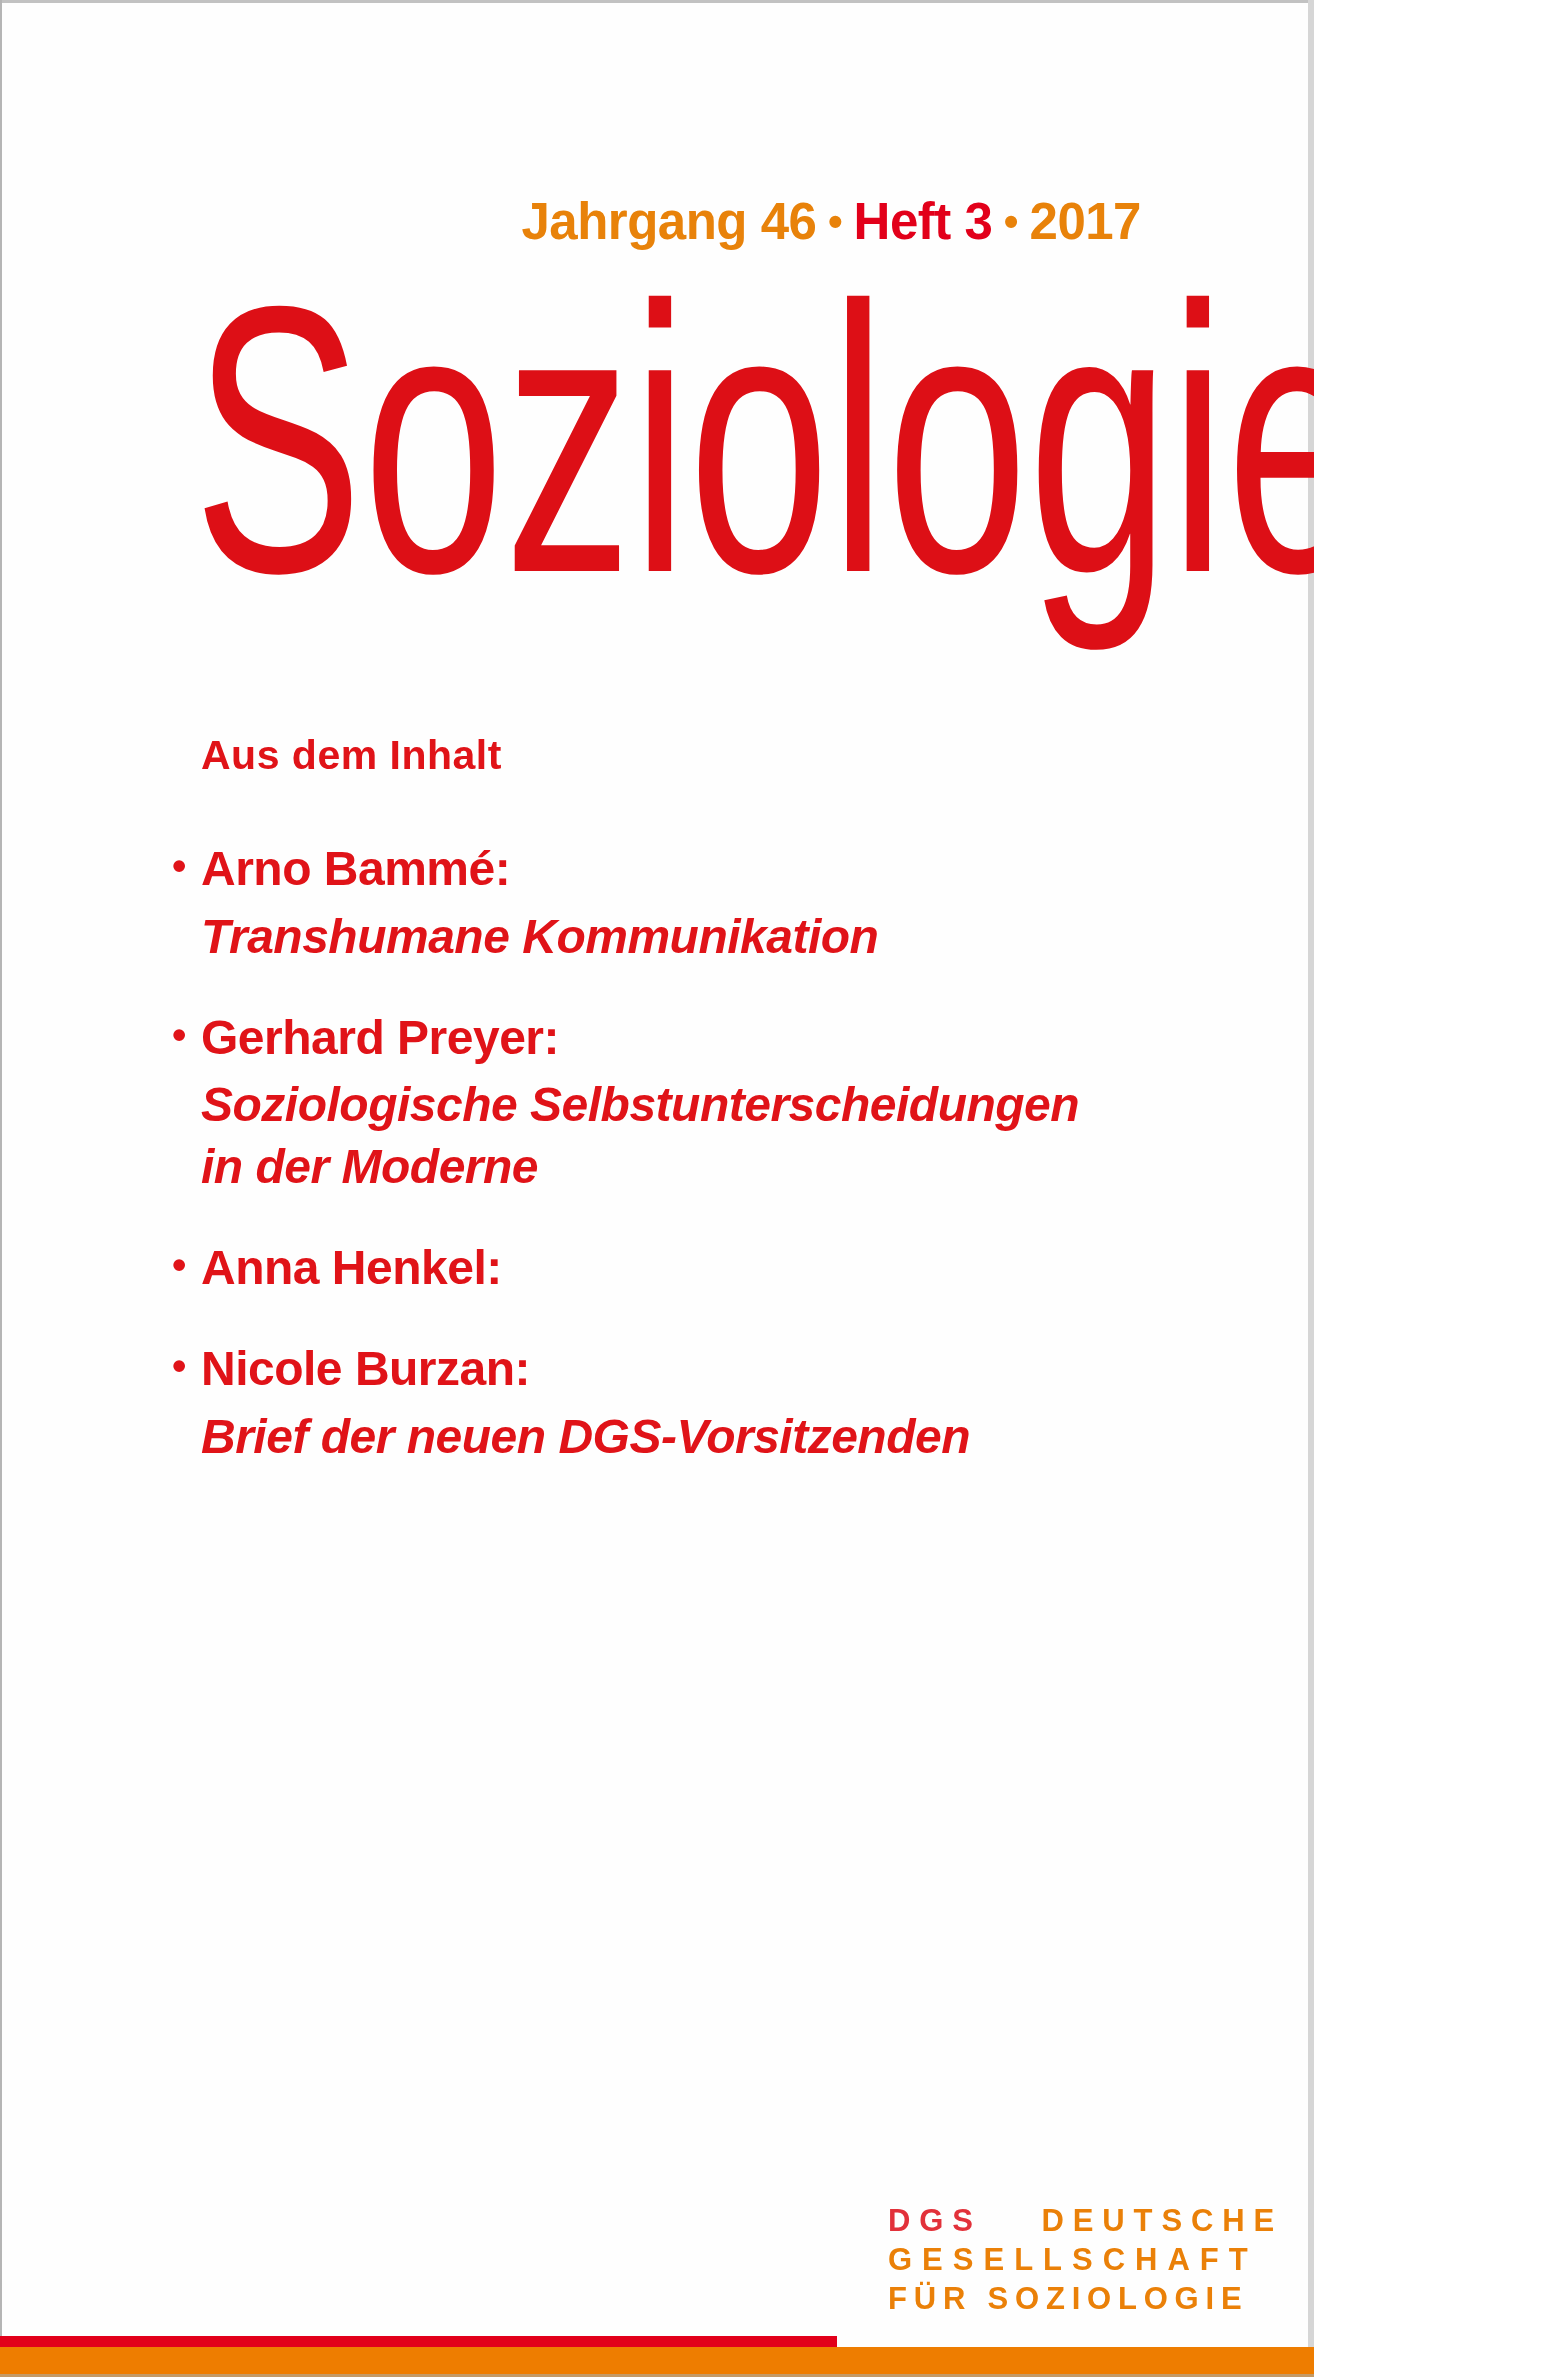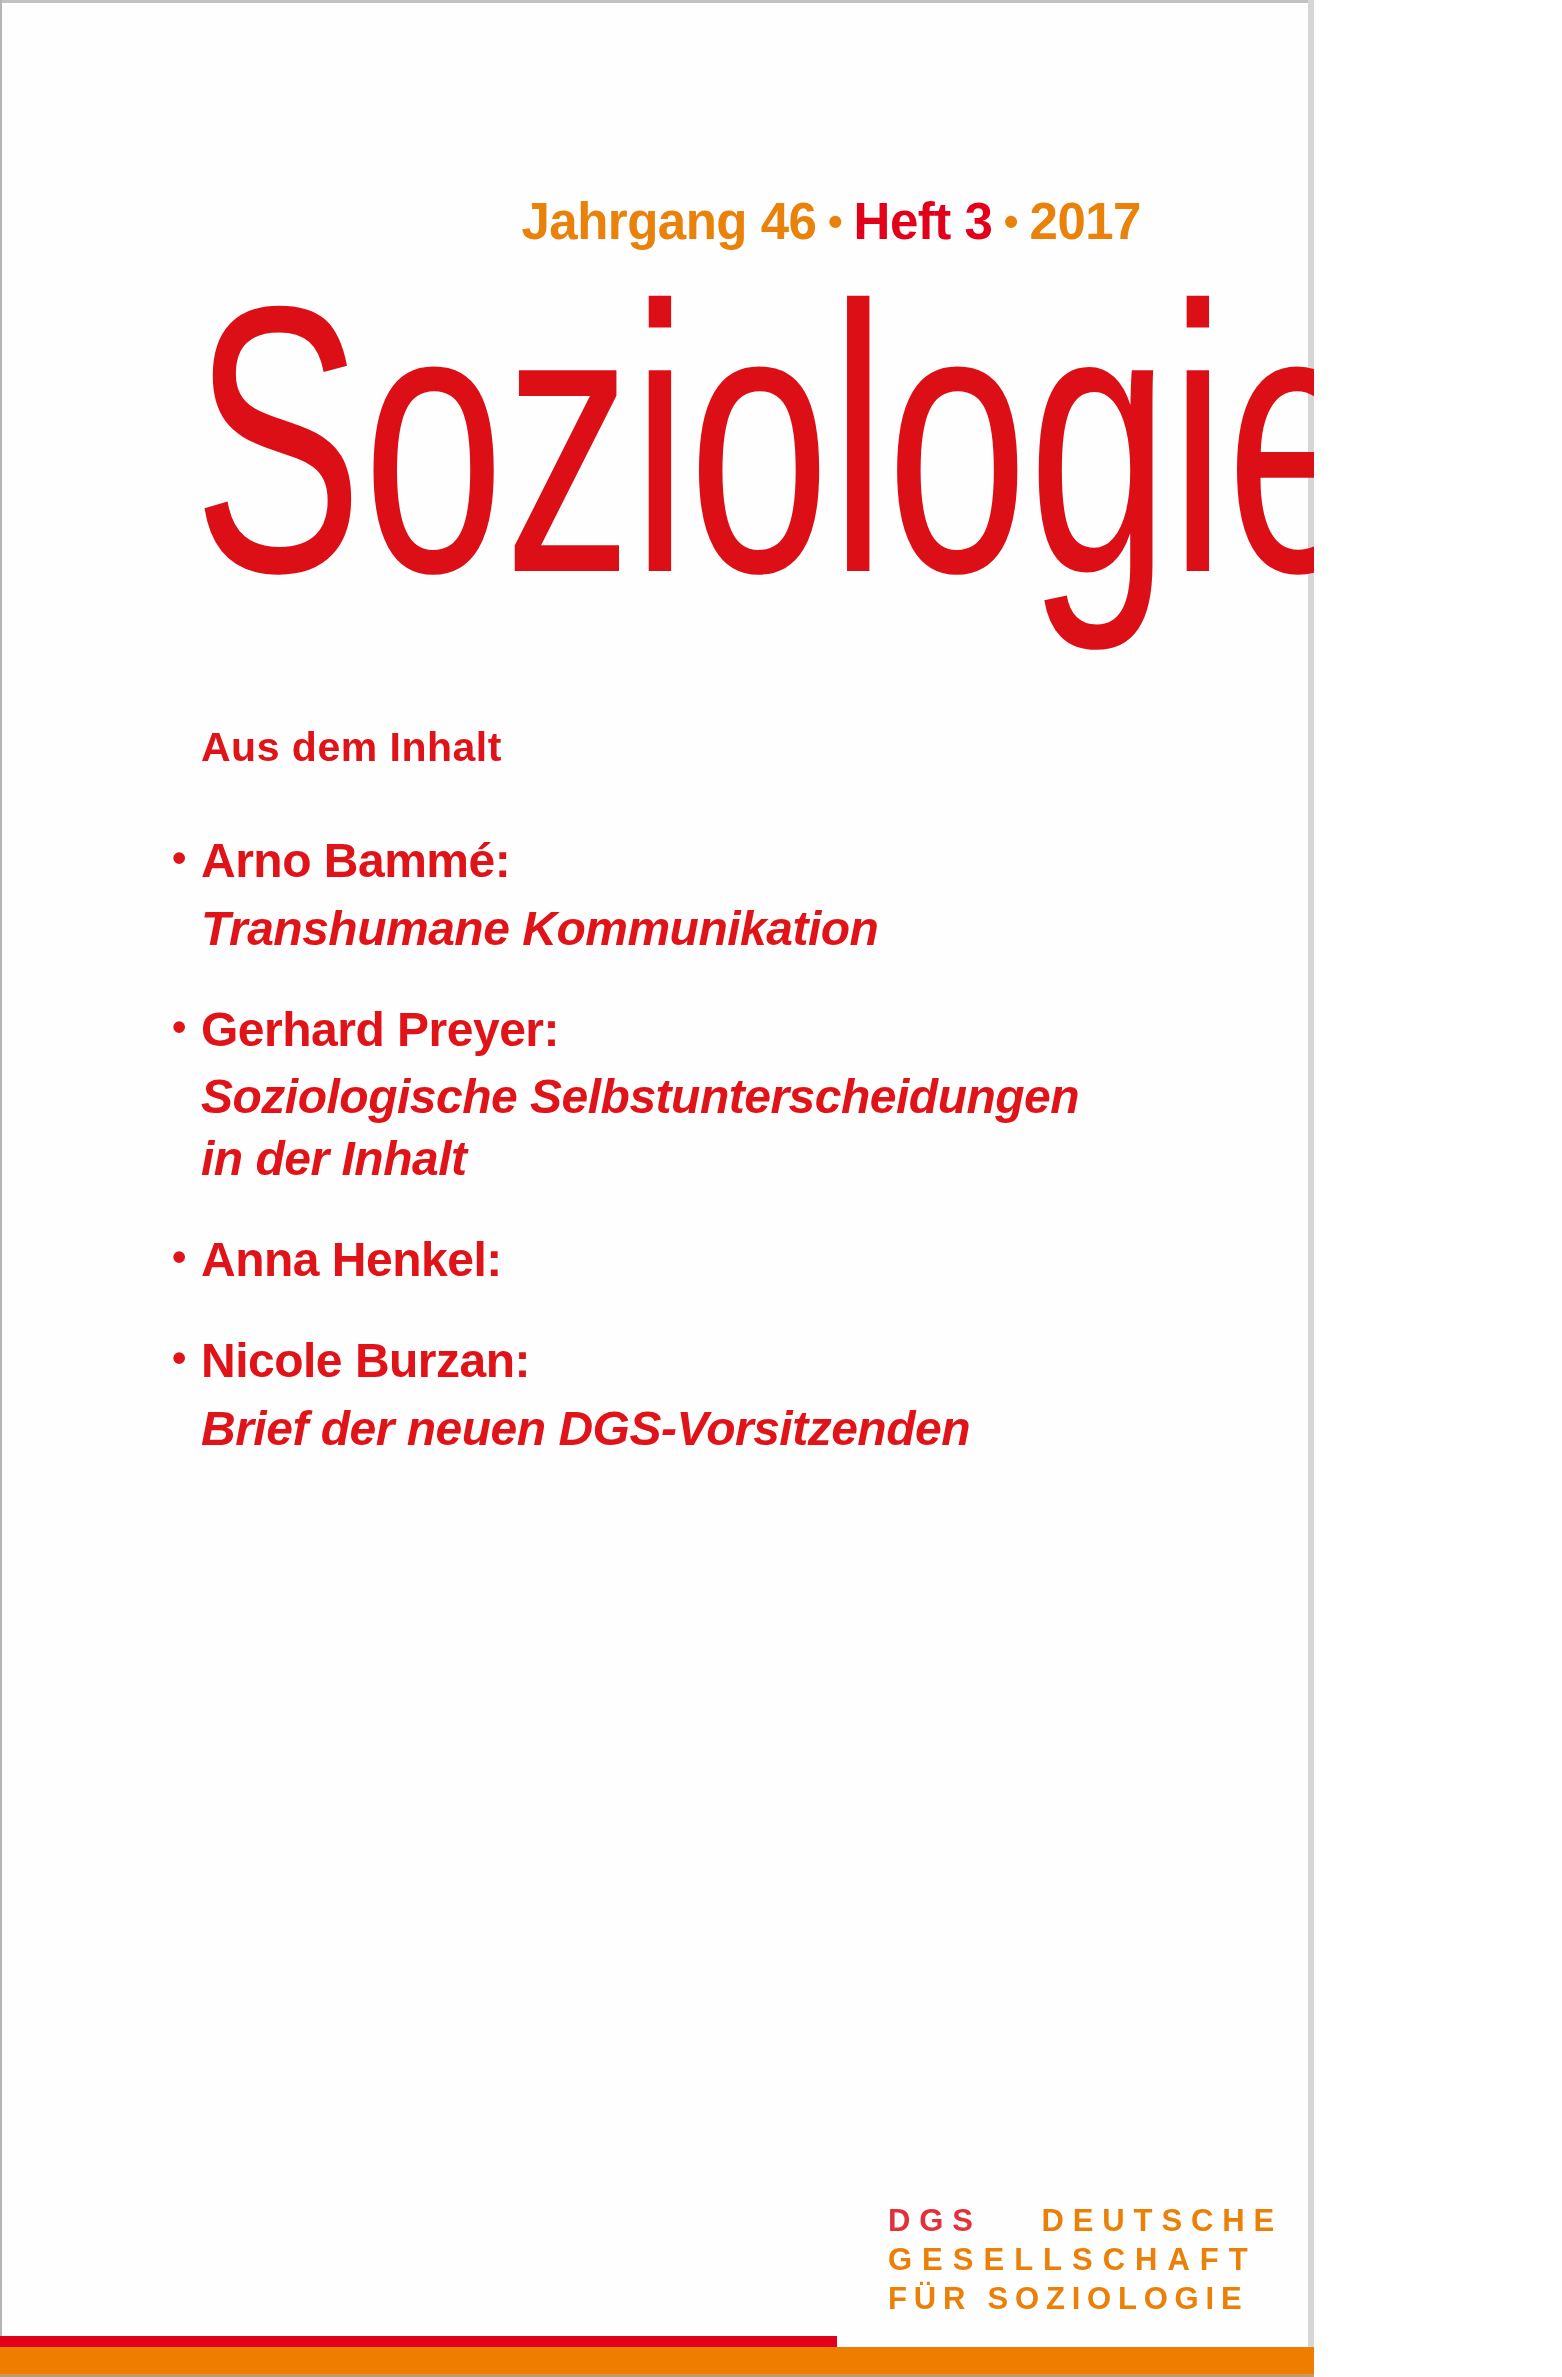--- a/index.html
+++ b/index.html
@@ -25,21 +25,21 @@
   
   .journal-title {
     position:absolute; left:193px; top:250px; margin:0;
     font-size:380px; line-height:1; font-weight:400; color:#dd0f16;
     transform:scaleX(0.67); transform-origin:left top; white-space:nowrap;
   }
 
   
   .contents { position:absolute; left:172px; top:727px; width:1093px; color:#e01318; }
   .contents-heading {
-    margin:0 0 0 29px; font-size:41px; font-weight:bold; line-height:1; letter-spacing:0.5px;
+    margin:8px 0 0 29px; font-size:41px; font-weight:bold; line-height:1; letter-spacing:0.5px;
   }
   .toc { margin-top:62px; }
   .toc-item {
     position:relative; padding-left:29px; margin-bottom:39px;
     font-size:48px; font-weight:bold; line-height:62px; letter-spacing:-0.5px;
   }
   .toc-item .bullet { position:absolute; left:0; top:-3.1px; font-size:41px; }
   .toc-item .work { margin-top:5.7px; font-style:italic; }
 
   
@@ -96,21 +96,21 @@
         <div class="work">
           <div class="work-line">Transhumane Kommunikation</div>
         </div>
       </div>
 
       <div class="toc-item">
         <span class="bullet">•</span>
         <div class="author">Gerhard Preyer:</div>
         <div class="work">
           <div class="work-line">Soziologische Selbstunterscheidungen</div>
-          <div class="work-line">in der Inhalt</div>
+          <div class="work-line">in der Moderne</div>
         </div>
       </div>
 
       <div class="toc-item">
         <span class="bullet">•</span>
         <div class="author">Anna Henkel:</div>
       </div>
 
       <div class="toc-item">
         <span class="bullet">•</span>

